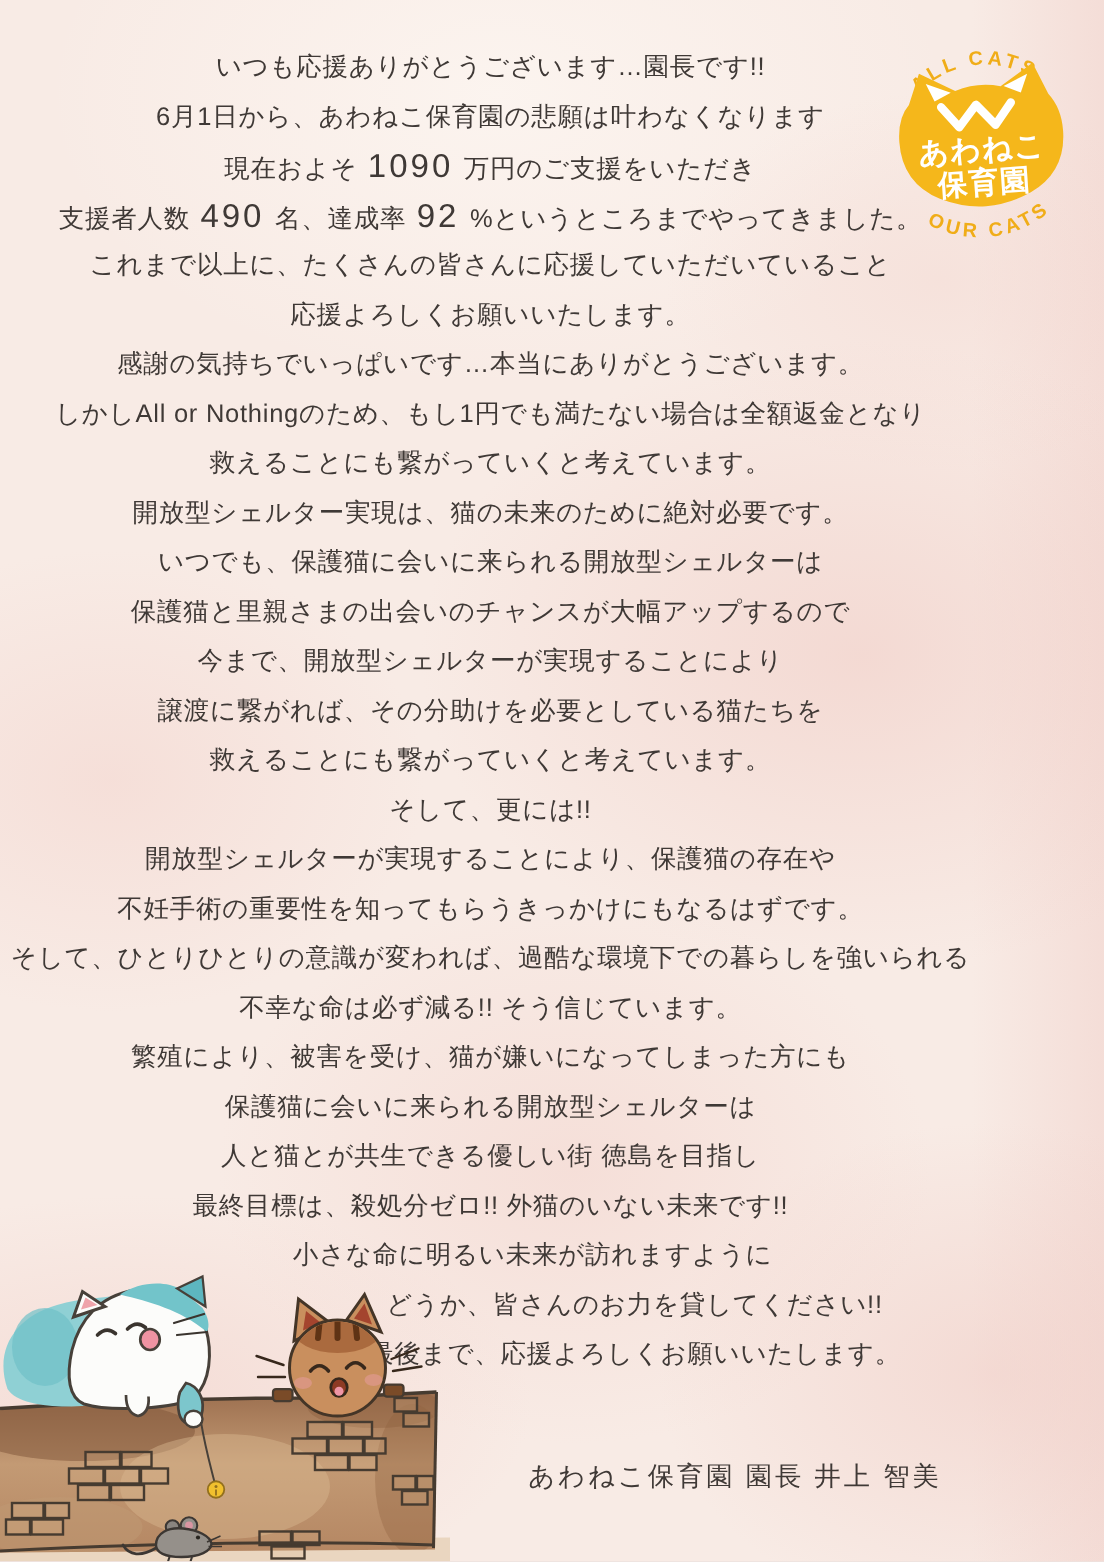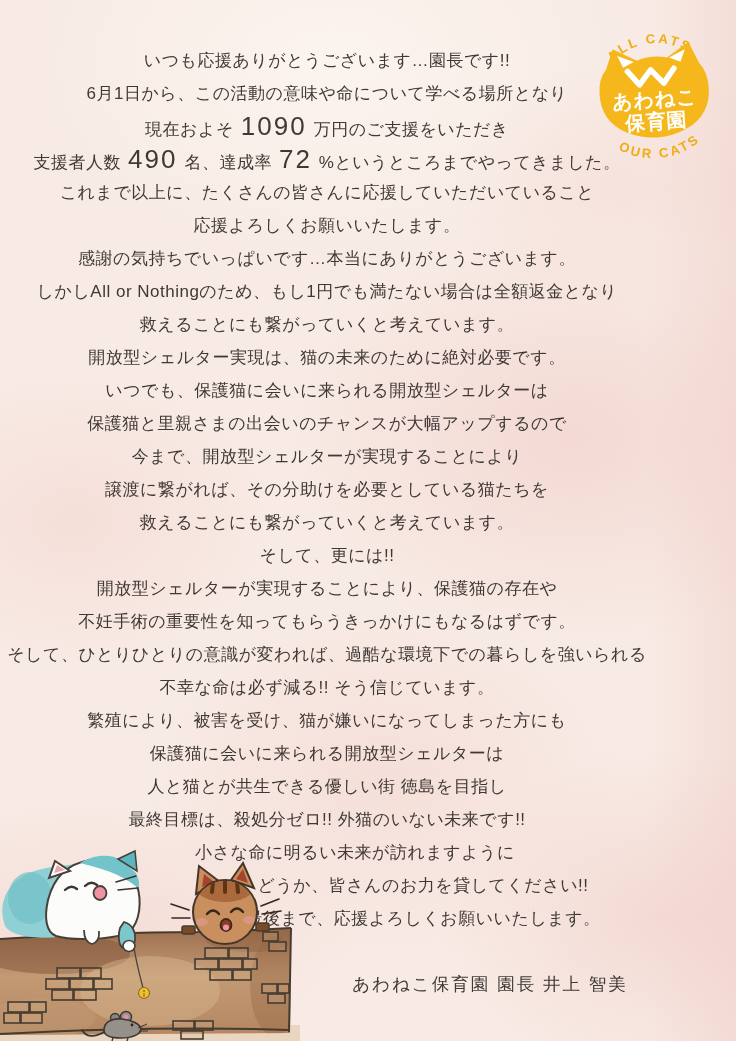--- a/index.html
+++ b/index.html
@@ -10,23 +10,23 @@
     background-image:
       radial-gradient(ellipse 420px 300px at 78% 42%, rgba(240,203,196,0.55), rgba(240,203,196,0) 70%),
       radial-gradient(ellipse 300px 220px at 10% 50%, rgba(243,211,204,0.50), rgba(243,211,204,0) 70%),
       radial-gradient(ellipse 340px 260px at 52% 75%, rgba(242,208,201,0.45), rgba(242,208,201,0) 70%),
       radial-gradient(ellipse 320px 240px at 90% 88%, rgba(239,201,194,0.50), rgba(239,201,194,0) 70%),
       radial-gradient(ellipse 380px 200px at 12% 90%, rgba(241,205,198,0.50), rgba(241,205,198,0) 70%),
       radial-gradient(ellipse 260px 180px at 85% 18%, rgba(243,212,205,0.40), rgba(243,212,205,0) 70%),
       radial-gradient(ellipse 400px 260px at 45% 6%,  rgba(252,245,240,0.90), rgba(252,245,240,0) 75%),
       linear-gradient(to right, rgba(248,235,229,0) 88%, rgba(238,199,193,0.38) 100%);
   }
-  .letter { position:absolute; top:44px; left:0; width:654px; text-align:center; }
+  .letter { position:absolute; top:28px; left:0; width:654px; text-align:center; }
   .line { height:33px; line-height:33px; font-size:17px; letter-spacing:0.5px; white-space:nowrap; }
-  .line .num { font-size:26px; letter-spacing:2px; margin:0 7px; }
+  .line .num { font-size:22px; letter-spacing:2px; margin:0 7px; }
   .shift-sm { transform:translateX(28px); }
   .shift-lg { transform:translateX(96px); }
   .signature {
     position:absolute; top:972px; left:0; width:736px; text-align:center;
     transform:translateX(122px); font-size:17.5px; letter-spacing:2px; white-space:nowrap;
   }
   .logo { position:absolute; top:20px; right:4px; width:155px; height:152px; transform:rotate(-4deg); }
   .logo text { font-family:"Liberation Sans", sans-serif; font-weight:bold; }
   .illustration { position:absolute; left:0; bottom:0; width:300px; height:205px; }
 </style>
@@ -49,23 +49,23 @@
     <path d="M 50,49 L 61,63 L 73,49 L 85,63 L 96,49" fill="none" stroke="#ffffff" stroke-width="5.5" stroke-linecap="round" stroke-linejoin="round"></path>
     <text x="75" y="85" text-anchor="middle" font-size="19.5" fill="#ffffff" letter-spacing="1">あわねこ</text>
     <text x="75" y="107" text-anchor="middle" font-size="19.5" fill="#ffffff" letter-spacing="1">保育園</text>
     <text font-size="13" fill="#f0ad18" letter-spacing="2.5">
       <textPath href="#arcBot" xlink:href="#arcBot" startOffset="50%" text-anchor="middle">OUR CATS</textPath>
     </text>
   </svg>
 
   <div class="letter">
     <div class="line">いつも応援ありがとうございます…園長です!!</div>
-    <div class="line">6月1日から、この活動の意味や命について学べる場所となり</div>
+    <div class="line">6月1日から、あわねこ保育園の悲願は叶わなくなります</div>
     <div class="line"><span>現在およそ</span><span class="num">1090</span><span>万円のご支援をいただき</span></div>
-    <div class="line"><span>支援者人数</span><span class="num">490</span><span>名、達成率</span><span class="num">72</span><span>%というところまでやってきました。</span></div>
+    <div class="line"><span>支援者人数</span><span class="num">490</span><span>名、達成率</span><span class="num">92</span><span>%というところまでやってきました。</span></div>
     <div class="line">これまで以上に、たくさんの皆さんに応援していただいていること</div>
     <div class="line">応援よろしくお願いいたします。</div>
     <div class="line">感謝の気持ちでいっぱいです…本当にありがとうございます。</div>
     <div class="line">しかしAll or Nothingのため、もし1円でも満たない場合は全額返金となり</div>
     <div class="line">救えることにも繋がっていくと考えています。</div>
     <div class="line">開放型シェルター実現は、猫の未来のために絶対必要です。</div>
     <div class="line">いつでも、保護猫に会いに来られる開放型シェルターは</div>
     <div class="line">保護猫と里親さまの出会いのチャンスが大幅アップするので</div>
     <div class="line">今まで、開放型シェルターが実現することにより</div>
     <div class="line">譲渡に繋がれば、その分助けを必要としている猫たちを</div>

